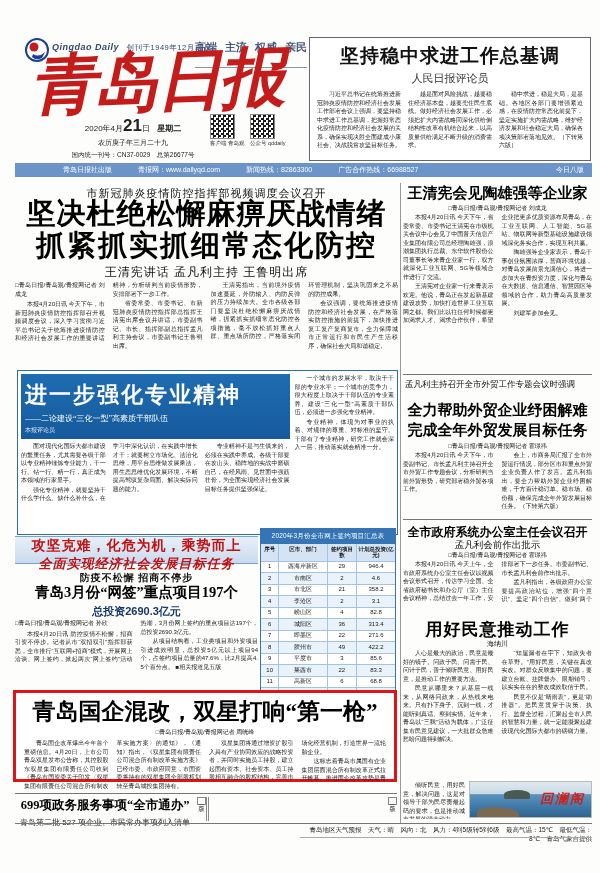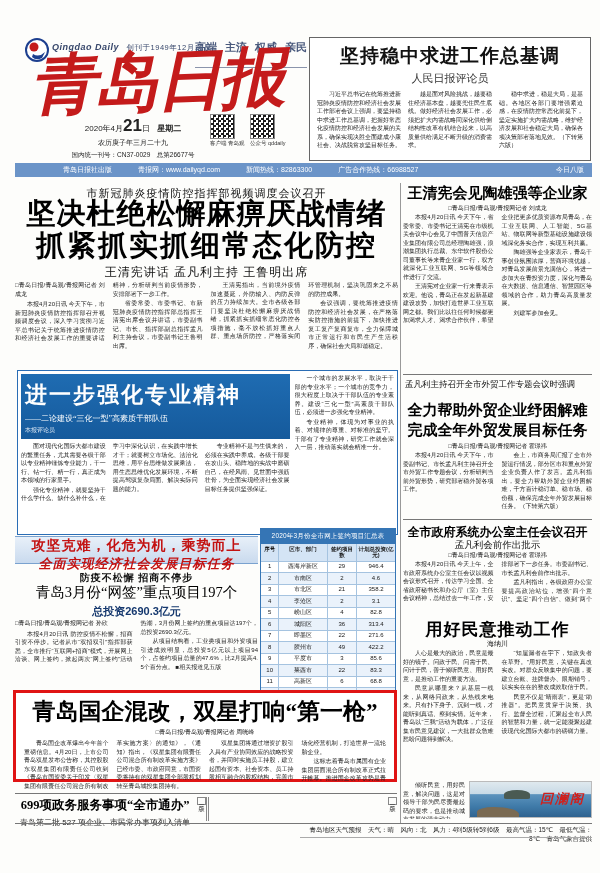--- a/index.html
+++ b/index.html
@@ -70,21 +70,21 @@
   .com-right { flex:1; height:157px; }
 
   
   .banner { left:15px; top:536px; width:243px; height:28px; text-align:center;
             background:linear-gradient(180deg,#e8f0f9,#c9daee); border-top:1px solid #7aa2cf; border-bottom:1px solid #7aa2cf; }
   .banner .b1 { font-size:14px; font-weight:bold; color:#c31212; letter-spacing:1px;font-family:Liberation Serif, serif; }
   .banner .b2 { font-size:13px; font-weight:bold; font-style:italic; color:#c31212; letter-spacing:1px; }
 
   
   .wq-kicker { left:15px; top:571px; width:243px; font-size:10px; font-weight:bold; letter-spacing:1px; color:#111;font-family:Liberation Serif, serif; }
-  .wq-h { left:15px; top:583px; width:243px; font-size:14.5px; font-weight:normal; color:#000; letter-spacing:0; }
+  .wq-h { left:15px; top:583px; width:243px; font-size:14.5px; font-weight:bold; color:#000; letter-spacing:0; }
   .wq-sub { left:15px; top:604px; width:243px; font-size:11px; font-weight:bold; color:#15386e; }
   .wq-body { left:15px; top:619px; width:243px; height:68px; }
 
   
   .ptable { left:260px; top:528px; width:136px; border:1px solid #3575b5; background:#fff; }
   .ptable .ttl { background:#3575b5; color:#fff; font-size:6.5px; text-align:center; padding:3px 1px; letter-spacing:.2px; }
   .trow { display:flex; border-top:1px solid #a5c3e0; }
   .trow span { font-size:6px; line-height:1.25; padding:1.5px 1px; text-align:center; border-left:1px solid #a5c3e0; overflow:hidden; white-space:nowrap; }
   .trow span:first-child { border-left:none; width:13%; }
   .trow span:nth-child(2) { width:36%; }

